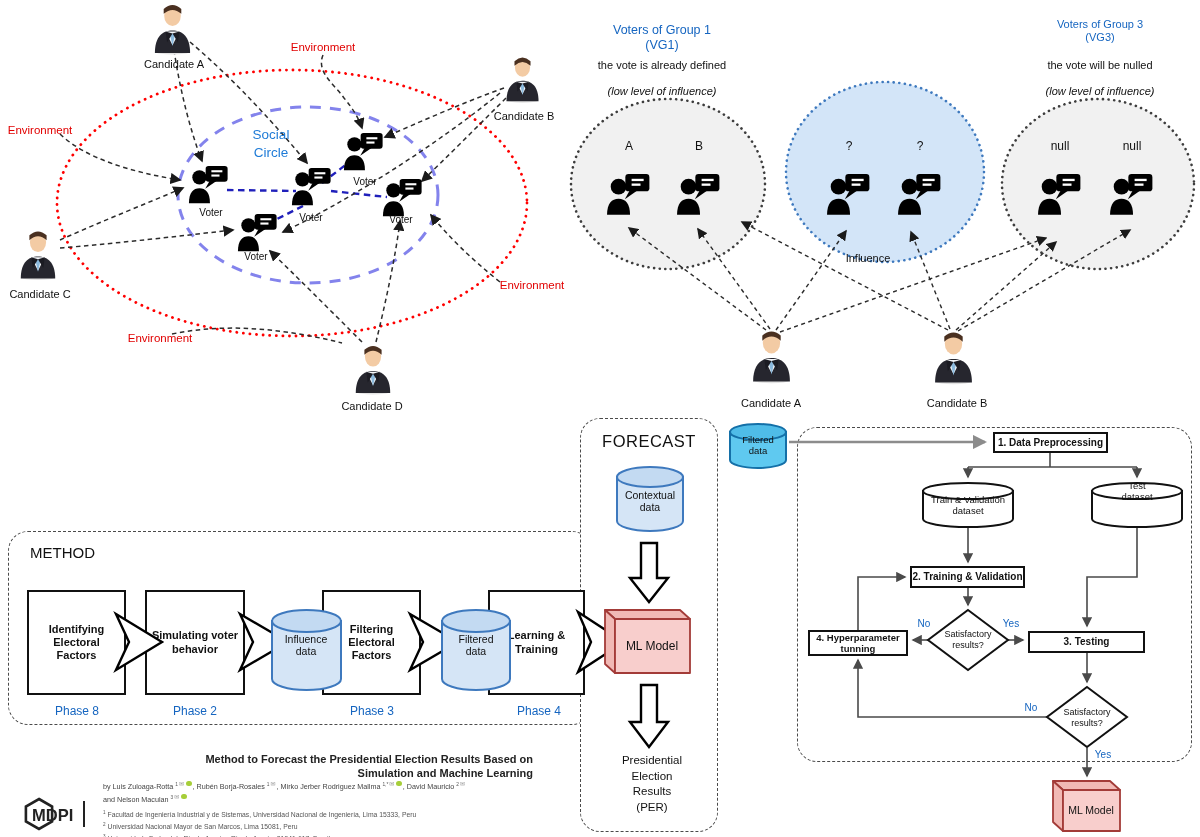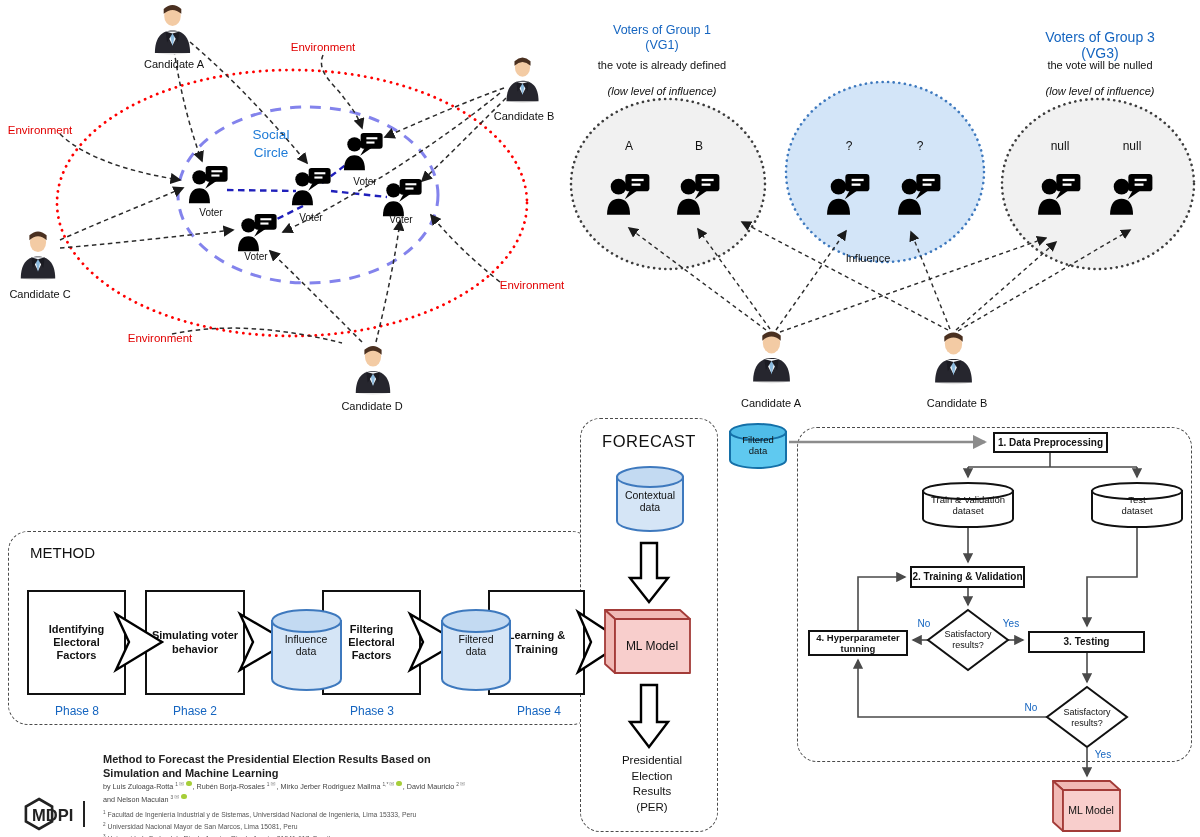--- a/index.html
+++ b/index.html
@@ -5,21 +5,21 @@
   html,body{margin:0;padding:0;background:#fff}
   .canvas{position:relative;width:1200px;height:837px;background:#fff;overflow:hidden;
           font-family:"Liberation Sans",sans-serif;color:#111}
   svg.layer{position:absolute;left:0;top:0;pointer-events:none}
   #svg-bg{z-index:2}
   #svg-fg{z-index:4}
   .panel{position:absolute;border:1.6px dashed #4a4a4a;border-radius:20px;z-index:1;box-sizing:border-box}
   .panel.opaque{background:#fff}
   .t{position:absolute;z-index:5;transform:translateX(-50%);text-align:center;
      white-space:pre-line;line-height:1.18}
-  .tl{position:absolute;z-index:5;text-align:left;white-space:pre-line}
+  .tl{position:absolute;z-index:5;text-align:right;white-space:pre-line}
   .b{font-weight:normal}
   .blue{color:#1565C0}
   .ltblue{color:#1E7BD7}
   .red{color:#E10000}
   .it{font-style:italic}
   .blk{display:block}
   .node{position:absolute;z-index:3;box-sizing:border-box;background:#fff;border:2px solid #111;
         display:flex;align-items:center;justify-content:center;font-weight:bold;text-align:center;
         white-space:pre-line;line-height:1.2}
   .mbox{border-width:2.5px}
@@ -284,21 +284,21 @@
   <div class="t b" style="left:372px;top:400px;font-size:11px">Candidate D</div>
   <div class="t" style="left:211px;top:207px;font-size:10px">Voter</div>
   <div class="t" style="left:365px;top:176px;font-size:10px">Voter</div>
   <div class="t" style="left:311px;top:212px;font-size:10px">Voter</div>
   <div class="t" style="left:401px;top:214px;font-size:10px">Voter</div>
   <div class="t" style="left:256px;top:251px;font-size:10px">Voter</div>
 
   <div class="t b blue" style="left:662px;top:8px;font-size:12.5px;width:170px">
     <span class="blk">Voters of Group 1</span><span class="blk">(VG1)</span>
   </div>
-  <div class="t b blue" style="left:1100px;top:12px;font-size:14px;width:170px">
+  <div class="t b blue" style="left:1100px;top:5px;font-size:11px;width:170px">
     <span class="blk">Voters of Group 3</span><span class="blk">(VG3)</span>
   </div>
   <div class="t" style="left:662px;top:46px;font-size:11px;width:190px">
     <span class="blk">the vote is already defined</span>
     <span class="blk it"><span>(</span><span class="b">low level</span><span> of influence)</span></span>
   </div>
   <div class="t" style="left:1100px;top:46px;font-size:11px;width:190px">
     <span class="blk">the vote will be nulled</span>
     <span class="blk it"><span>(</span><span class="b">low level</span><span> of influence)</span></span>
   </div>
@@ -328,21 +328,21 @@
   <div class="t b" style="left:652px;top:639px;font-size:12px">ML Model</div>
   <div class="t b" style="left:652px;top:753px;font-size:11.5px;line-height:1.35">Presidential
 Election
 Results
 (PER)</div>
 
   <div class="t b" style="left:758px;top:434px;font-size:9.5px">Filtered
 data</div>
   <div class="t b" style="left:968px;top:494px;font-size:9.5px">Train &amp; Validation
 dataset</div>
-  <div class="t b" style="left:1137px;top:494px;font-size:9.5px">Test
+  <div class="t b" style="left:1137px;top:480px;font-size:9.5px">Test
 dataset</div>
   <div class="t b" style="left:968px;top:629px;font-size:9px">Satisfactory
 results?</div>
   <div class="t b" style="left:1087px;top:707px;font-size:9px">Satisfactory
 results?</div>
   <div class="t b blue" style="left:924px;top:618px;font-size:10px">No</div>
   <div class="t b blue" style="left:1011px;top:618px;font-size:10px">Yes</div>
   <div class="t b blue" style="left:1031px;top:702px;font-size:10px">No</div>
   <div class="t b blue" style="left:1103px;top:749px;font-size:10px">Yes</div>
   <div class="t b" style="left:1091px;top:804px;font-size:10.5px">ML Model</div>

